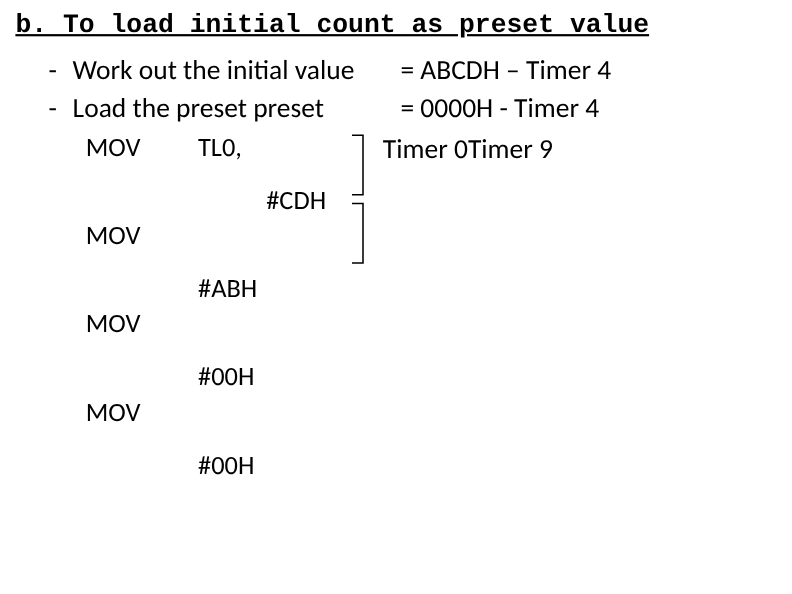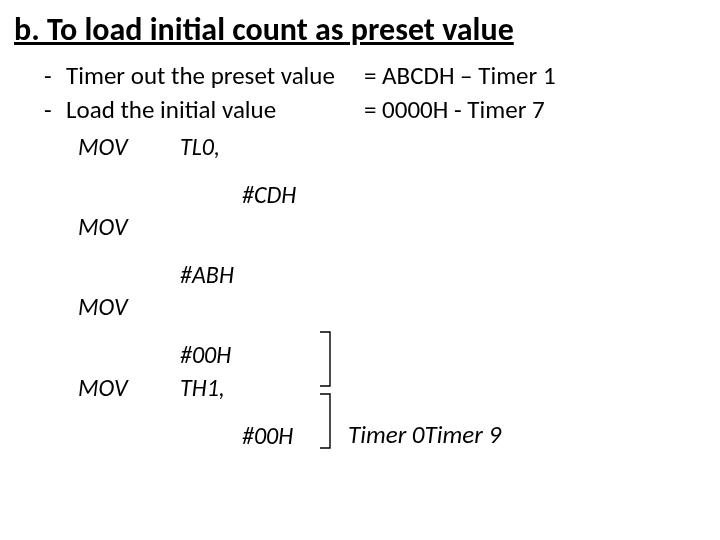--- a/index.html
+++ b/index.html
@@ -9,24 +9,25 @@
     height: 540px;
     background: #fff;
     font-family: Calibri, Arial, sans-serif;
     color: #000;
     box-sizing: border-box;
   }
   .slide {
     padding: 10px 14px 10px 14px;
   }
   .heading {
-    font-size: 32px;
+    font-size: 24px;
     font-weight: bold;
     text-decoration: underline;
     margin: 0 0 10px 0;
+    font-family: Liberation Mono, monospace;
   }
   .bullets {
     padding-left: 30px;
     font-size: 25px;
     line-height: 1.35;
   }
   .bullet {
     display: flex;
   }
   .bullet .dash {
@@ -40,26 +41,25 @@
     display: flex;
   }
   .b1left {
     width: 298px;
     flex: 0 0 298px;
   }
   .b1right {
   }
   .code-area {
     display: flex;
-    align-items: flex-end;
+    align-items: flex-start;
     padding-left: 64px;
     margin-top: 4px;
     font-size: 24px;
     line-height: 1.35;
-    font-style: italic;
   }
   .instr-col {
   }
   .instr-row {
     display: flex;
   }
   .op {
     width: 102px;
     flex: 0 0 102px;
   }
@@ -98,29 +98,29 @@
 <body>
 
 <div class="slide">
 
   <div class="heading">b. To load initial count as preset value</div>
 
   <div class="bullets">
     <div class="bullet">
       <div class="dash">-</div>
       <div class="text b1line">
-        <span class="b1left">Timer out the preset value</span>
-        <span class="b1right">=  ABCDH – Timer 1</span>
+        <span class="b1left">Work out the initial value</span>
+        <span class="b1right">=  ABCDH – Timer 4</span>
       </div>
     </div>
     <div class="bullet">
       <div class="dash">-</div>
       <div class="text b2line">
-        <span class="b1left">Load the initial value</span>
-        <span class="b1right">=  0000H -   Timer 7</span>
+        <span class="b1left">Load the preset preset</span>
+        <span class="b1right">=  0000H -   Timer 4</span>
       </div>
     </div>
   </div>
 
   <div class="code-area">
     <div class="instr-col">
       <div class="instr-row">
         <span class="op">MOV</span>
         <span class="reg">TL0,</span>
         <span class="val">#CDH</span>
@@ -128,21 +128,20 @@
       <div class="instr-row">
         <span class="op">MOV</span>
         <span class="val">#ABH</span>
       </div>
       <div class="instr-row">
         <span class="op">MOV</span>
         <span class="val">#00H</span>
       </div>
       <div class="instr-row">
         <span class="op">MOV</span>
-        <span class="reg">TH1,</span>
         <span class="val">#00H</span>
       </div>
     </div>
 
     <div class="brace-col">
       <svg class="brace-svg" width="18" height="62">
         <path d="M2 4 L12 4 L12 58 L2 58" stroke="#000" stroke-width="1.4" fill="none"></path>
       </svg>
       <svg class="brace-svg" width="18" height="62">
         <path d="M2 4 L12 4 L12 58 L2 58" stroke="#000" stroke-width="1.4" fill="none"></path>

